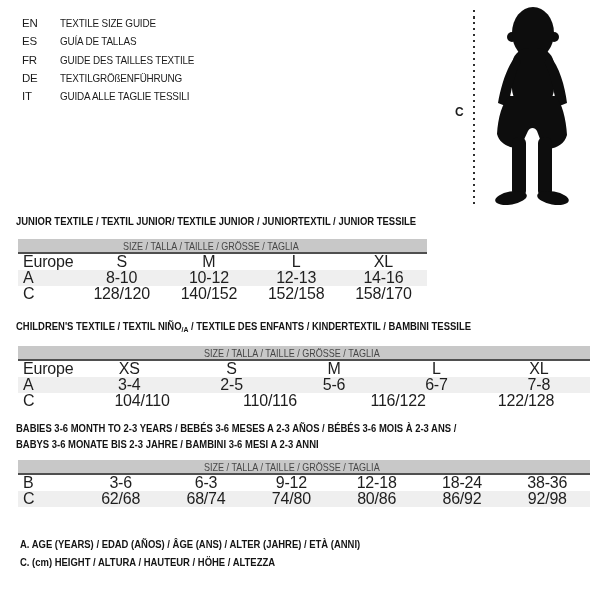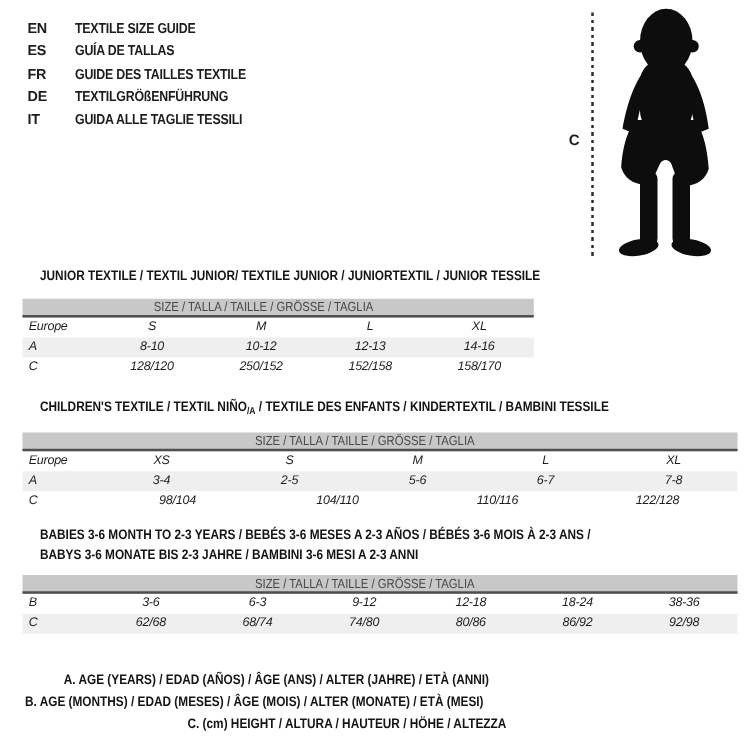--- a/index.html
+++ b/index.html
@@ -4,50 +4,50 @@
 <style>
   html,body{margin:0;padding:0;background:#fff;}
   .canvas{
     position:relative;width:600px;height:600px;background:#fff;overflow:hidden;
     font-family:"Liberation Sans",sans-serif;color:var(--text,#1c1c1c);
   }
   .cond{display:inline-block;transform:scaleX(0.86);transform-origin:0 50%;white-space:nowrap;}
 
   
   .lang-list{position:absolute;left:22px;top:14px;}
-  .lang-row{display:flex;height:18.3px;align-items:center;font-weight:bold;font-size:11.5px;letter-spacing:-0.2px;}
+  .lang-row{display:flex;height:18.3px;align-items:center;font-weight:normal;font-size:11.5px;letter-spacing:-0.2px;}
   .lang-code{flex:0 0 38px;}
   .lang-title{white-space:nowrap;}
 
   
   .c-label{position:absolute;left:455px;top:105px;font-weight:bold;font-size:12px;}
   .dash-line{
     position:absolute;left:473px;top:10px;width:2px;height:197px;
     background:repeating-linear-gradient(to bottom,#2e2e2e 0 2.5px,transparent 2.5px 6px);
   }
   .baby-svg{position:absolute;left:482px;top:4px;}
 
   
-  .sec-title{position:absolute;left:32px;font-weight:bold;font-size:11px;color:#141414;}
+  .sec-title{position:absolute;left:16px;font-weight:bold;font-size:11px;color:#141414;}
   .sec-title .line{display:block;height:16.4px;line-height:16.4px;}
 
   
   .tbl{position:absolute;}
   .tbl-hdr{
     height:15px;line-height:15px;background:var(--header-bar,#c8c8c8);
     border-bottom:2px solid var(--header-bar-border,#4f4f4f);
     font-size:10.5px;color:#474747;padding-left:5px;box-sizing:border-box;text-align:center;
   }
-  .trow{display:flex;height:16px;line-height:16.5px;font-size:10px;color:#1e1e1e;font-style:italic;}
+  .trow{display:flex;height:16px;line-height:16.5px;font-size:16px;color:#1e1e1e;}
   .trow.shaded{background:var(--alt-row,#efefef);}
   .cell{flex:1;text-align:center;letter-spacing:-0.2px;}
   .cell.lbl{flex:0 0 55px;text-align:left;padding-left:5px;}
 
   
-  .legend{position:absolute;left:20px;top:536px;text-align:right;}
+  .legend{position:absolute;left:20px;top:536px;}
   .legend .line{display:block;height:17.6px;line-height:17.6px;font-weight:bold;font-size:11px;color:#141414;}
 
   .subscript{font-size:8px;vertical-align:-2px;}
 </style>
 </head>
 <body>
 
 <div class="canvas">
 
   <div class="lang-list">
@@ -108,21 +108,21 @@
     <div class="trow shaded">
       <span class="cell lbl">A</span>
       <span class="cell">8-10</span>
       <span class="cell">10-12</span>
       <span class="cell">12-13</span>
       <span class="cell">14-16</span>
     </div>
     <div class="trow">
       <span class="cell lbl">C</span>
       <span class="cell">128/120</span>
-      <span class="cell">250/152</span>
+      <span class="cell">140/152</span>
       <span class="cell">152/158</span>
       <span class="cell">158/170</span>
     </div>
   </div>
 
   <div class="sec-title" style="top:320px;">
     <span class="cond"><span>CHILDREN'S TEXTILE / TEXTIL NIÑO</span><span class="subscript">/A</span><span> / TEXTILE DES ENFANTS / KINDERTEXTIL / BAMBINI TESSILE</span></span>
   </div>
   <div class="tbl" style="left:18px;top:346px;width:572px;">
     <div class="tbl-hdr">
@@ -139,23 +139,23 @@
     <div class="trow shaded">
       <span class="cell lbl">A</span>
       <span class="cell">3-4</span>
       <span class="cell">2-5</span>
       <span class="cell">5-6</span>
       <span class="cell">6-7</span>
       <span class="cell">7-8</span>
     </div>
     <div class="trow">
       <span class="cell lbl">C</span>
-      <span class="cell">98/104</span>
       <span class="cell">104/110</span>
       <span class="cell">110/116</span>
+      <span class="cell">116/122</span>
       <span class="cell">122/128</span>
     </div>
   </div>
 
   <div class="sec-title" style="top:420px;">
     <span class="line"><span class="cond">BABIES 3-6 MONTH TO 2-3 YEARS / BEBÉS 3-6 MESES A 2-3 AÑOS / BÉBÉS 3-6 MOIS À 2-3 ANS /</span></span>
     <span class="line"><span class="cond">BABYS 3-6 MONATE BIS 2-3 JAHRE / BAMBINI 3-6 MESI A 2-3 ANNI</span></span>
   </div>
   <div class="tbl" style="left:18px;top:460px;width:572px;">
     <div class="tbl-hdr">
@@ -176,17 +176,16 @@
       <span class="cell">68/74</span>
       <span class="cell">74/80</span>
       <span class="cell">80/86</span>
       <span class="cell">86/92</span>
       <span class="cell">92/98</span>
     </div>
   </div>
 
   <div class="legend">
     <span class="line"><span class="cond">A. AGE (YEARS) / EDAD (AÑOS) / ÂGE (ANS) / ALTER (JAHRE) / ETÀ (ANNI)</span></span>
-    <span class="line"><span class="cond">B. AGE (MONTHS) / EDAD (MESES) / ÂGE (MOIS) / ALTER (MONATE) / ETÀ (MESI)</span></span>
     <span class="line"><span class="cond">C. (cm) HEIGHT / ALTURA / HAUTEUR / HÖHE / ALTEZZA</span></span>
   </div>
 
 </div>
 
 </body></html>

